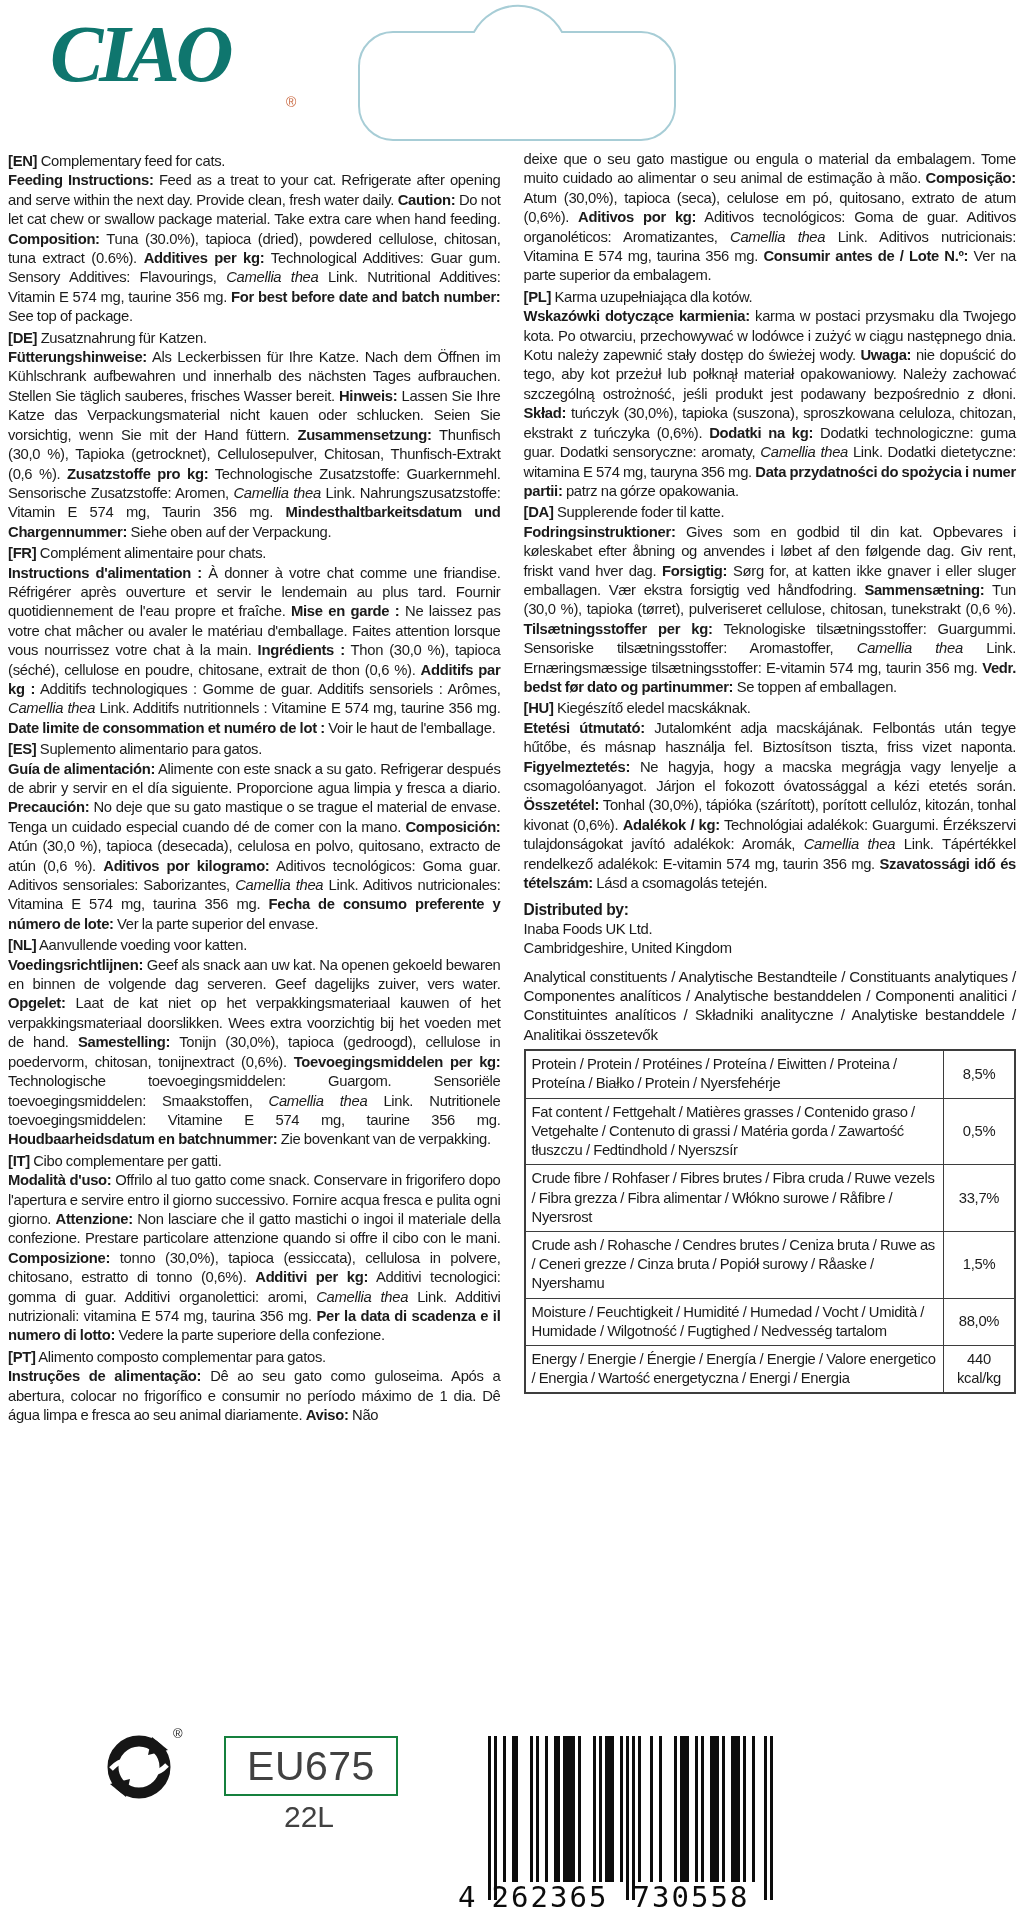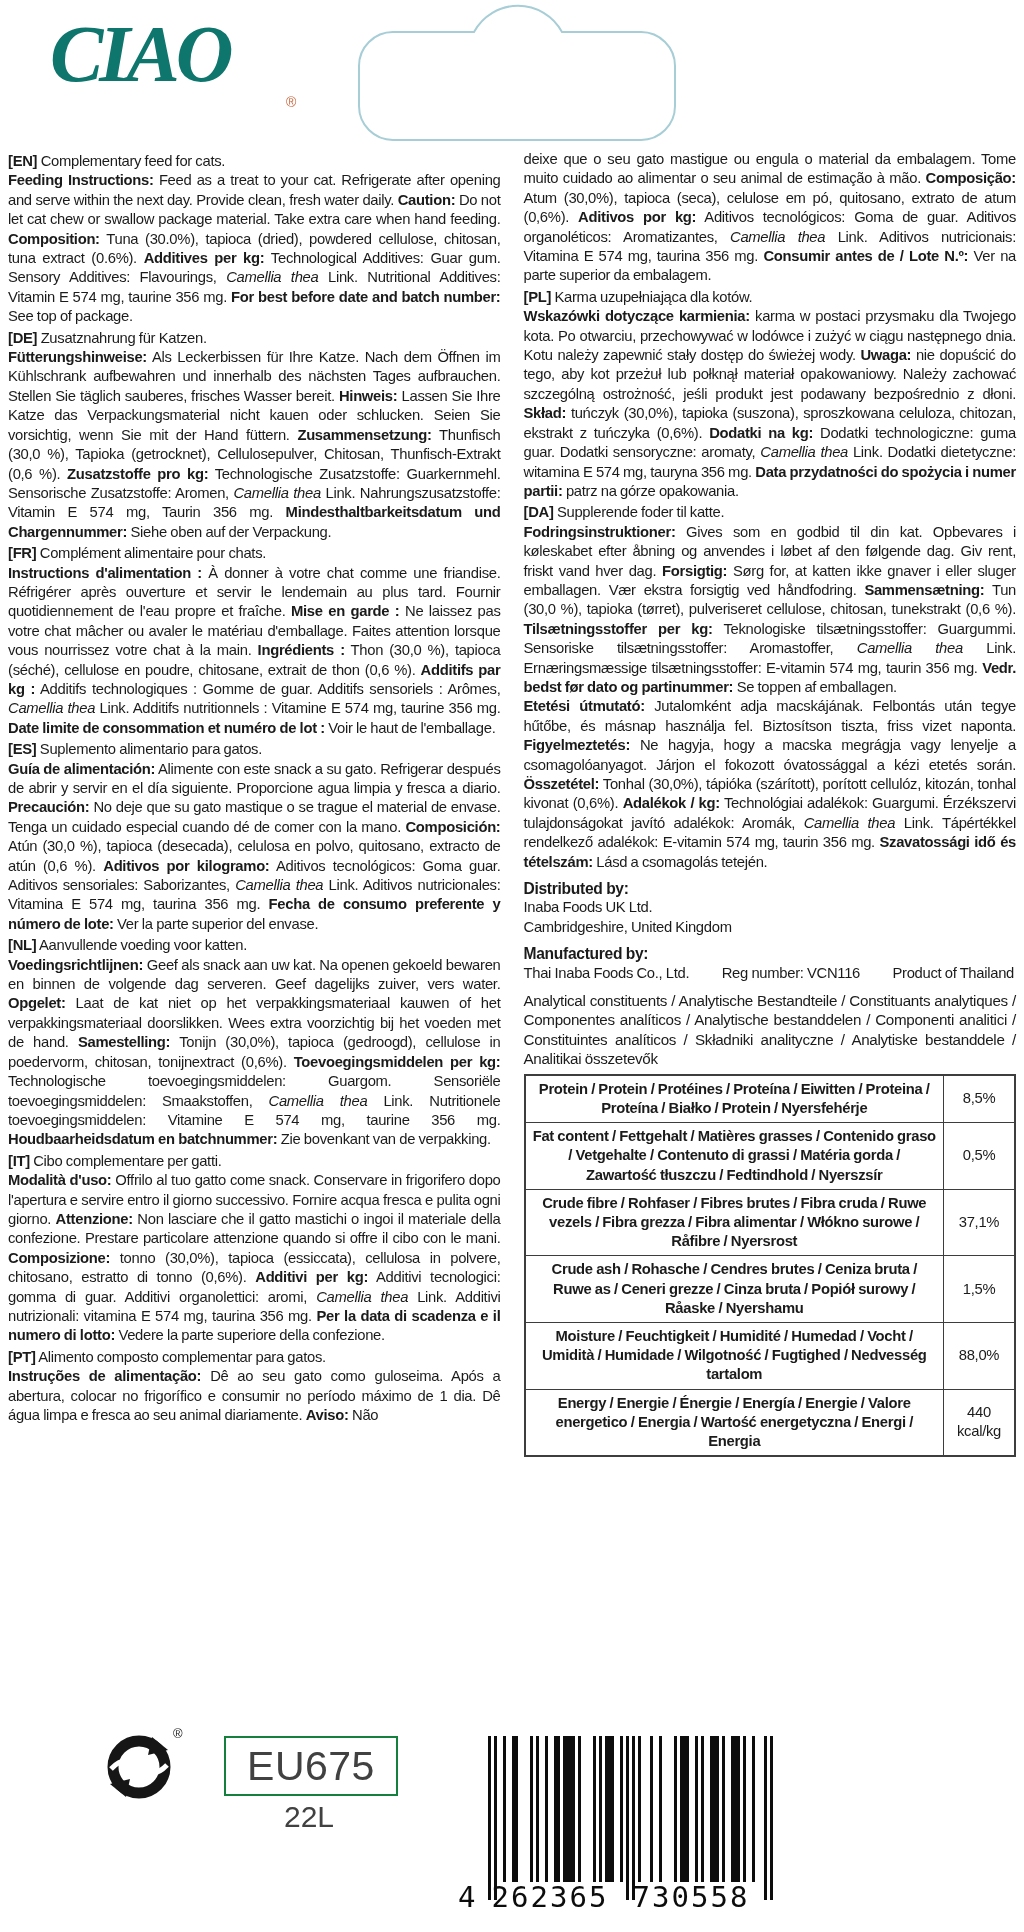--- a/index.html
+++ b/index.html
@@ -45,21 +45,21 @@
   
   table.analytical{
     border-collapse:collapse;width:100%;margin-top:5px;
     border:2px solid #3d3d3d;
   }
   table.analytical td{
     border:1.6px solid #3d3d3d;padding:4px 6px;vertical-align:middle;
     font-size:14.8px;line-height:19.2px;letter-spacing:-0.3px;
   }
   td.val{width:58px;text-align:center;letter-spacing:-0.5px;padding:4px 3px;line-height:17px;}
-  td.lbl{text-align:center;font-weight:bold;}
+  td.lbl{text-align:left;}
   
   #footer{position:absolute;left:0;top:1712px;width:1024px;height:220px;}
   #greendot{position:absolute;left:106px;top:22px;}
   #greendot-reg{position:absolute;left:173px;top:14px;font-size:13px;color:#222;}
   #eu-box{
     position:absolute;left:224px;top:24px;width:170px;height:56px;
     border:2px solid #15803d;display:flex;align-items:center;justify-content:center;
     font-size:41px;color:#414141;letter-spacing:0.5px;
   }
   #container-code{
@@ -106,63 +106,56 @@
         <p><span class="b">Instruções de alimentação:</span><span> Dê ao seu gato como guloseima. Após a abertura, colocar no frigorífico e consumir no período máximo de 1 dia. Dê água limpa e fresca ao seu animal diariamente. </span><span class="b">Aviso:</span><span> Não</span></p>
       </div>
 
     <div class="col">
       <div id="col-right">
           <p><span>deixe que o seu gato mastigue ou engula o material da embalagem. Tome muito cuidado ao alimentar o seu animal de estimação à mão. </span><span class="b">Composição:</span><span> Atum (30,0%), tapioca (seca), celulose em pó, quitosano, extrato de atum (0,6%). </span><span class="b">Aditivos por kg:</span><span> Aditivos tecnológicos: Goma de guar. Aditivos organoléticos: Aromatizantes, </span><span class="i">Camellia thea</span><span> Link. Aditivos nutricionais: Vitamina E 574 mg, taurina 356 mg. </span><span class="b">Consumir antes de / Lote N.º:</span><span> Ver na parte superior da embalagem.</span></p>
           <p class="lang"><span class="b">[PL]</span><span> Karma uzupełniająca dla kotów.</span></p>
           <p><span class="b">Wskazówki dotyczące karmienia:</span><span> karma w postaci przysmaku dla Twojego kota. Po otwarciu, przechowywać w lodówce i zużyć w ciągu następnego dnia. Kotu należy zapewnić stały dostęp do świeżej wody. </span><span class="b">Uwaga:</span><span> nie dopuścić do tego, aby kot przeżuł lub połknął materiał opakowaniowy. Należy zachować szczególną ostrożność, jeśli produkt jest podawany bezpośrednio z dłoni. </span><span class="b">Skład:</span><span> tuńczyk (30,0%), tapioka (suszona), sproszkowana celuloza, chitozan, ekstrakt z tuńczyka (0,6%). </span><span class="b">Dodatki na kg:</span><span> Dodatki technologiczne: guma guar. Dodatki sensoryczne: aromaty, </span><span class="i">Camellia thea</span><span> Link. Dodatki dietetyczne: witamina E 574 mg, tauryna 356 mg. </span><span class="b">Data przydatności do spożycia i numer partii:</span><span> patrz na górze opakowania.</span></p>
           <p class="lang"><span class="b">[DA]</span><span> Supplerende foder til katte.</span></p>
           <p><span class="b">Fodringsinstruktioner:</span><span> Gives som en godbid til din kat. Opbevares i køleskabet efter åbning og anvendes i løbet af den følgende dag. Giv rent, friskt vand hver dag. </span><span class="b">Forsigtig:</span><span> Sørg for, at katten ikke gnaver i eller sluger emballagen. Vær ekstra forsigtig ved håndfodring. </span><span class="b">Sammensætning:</span><span> Tun (30,0 %), tapioka (tørret), pulveriseret cellulose, chitosan, tunekstrakt (0,6 %). </span><span class="b">Tilsætningsstoffer per kg:</span><span> Teknologiske tilsætningsstoffer: Guargummi. Sensoriske tilsætningsstoffer: Aromastoffer, </span><span class="i">Camellia thea</span><span> Link. Ernæringsmæssige tilsætningsstoffer: E-vitamin 574 mg, taurin 356 mg. </span><span class="b">Vedr. bedst før dato og partinummer:</span><span> Se toppen af emballagen.</span></p>
+          <p class="lang"><span class="b">[HU]</span><span> Kiegészítő eledel macskáknak.</span></p>
           <p><span class="b">Etetési útmutató:</span><span> Jutalomként adja macskájának. Felbontás után tegye hűtőbe, és másnap használja fel. Biztosítson tiszta, friss vizet naponta. </span><span class="b">Figyelmeztetés:</span><span> Ne hagyja, hogy a macska megrágja vagy lenyelje a csomagolóanyagot. Járjon el fokozott óvatossággal a kézi etetés során. </span><span class="b">Összetétel:</span><span> Tonhal (30,0%), tápióka (szárított), porított cellulóz, kitozán, tonhal kivonat (0,6%). </span><span class="b">Adalékok / kg:</span><span> Technológiai adalékok: Guargumi. Érzékszervi tulajdonságokat javító adalékok: Aromák, </span><span class="i">Camellia thea</span><span> Link. Tápértékkel rendelkező adalékok: E-vitamin 574 mg, taurin 356 mg. </span><span class="b">Szavatossági idő és tételszám:</span><span> Lásd a csomagolás tetején.</span></p>
         </div>
 
 
       <div class="dist">
         <div class="blk-head">Distributed by:</div>
         <div class="dist-cols">
           <div class="dist-col2">
             <div>Inaba Foods UK Ltd.</div>
             <div>Cambridgeshire, United Kingdom</div>
           </div>
         </div>
       </div>
 
-      <div class="manu">
-        <div class="blk-head">Manufactured by:</div>
-        <div class="manu-line">
-          <span>Thai Inaba Foods Co., Ltd.</span>
-          <span>Reg number: VCN116</span>
-          <span>Product of Thailand</span>
-        </div>
-      </div>
 
       <div class="analytical-heading">Analytical constituents / Analytische Bestandteile / Constituants analytiques / Componentes analíticos / Analytische bestanddelen / Componenti analitici / Constituintes analíticos / Składniki analityczne / Analytiske bestanddele / Analitikai összetevők</div>
 
       <table class="analytical">
         <tbody id="analytical-body">
             <tr>
               <td class="lbl">Protein / Protein / Protéines / Proteína / Eiwitten / Proteina / Proteína / Białko / Protein / Nyersfehérje</td>
               <td class="val">
                 <div>8,5%</div>
               </td>
             </tr>
             <tr>
               <td class="lbl">Fat content / Fettgehalt / Matières grasses / Contenido graso / Vetgehalte / Contenuto di grassi / Matéria gorda / Zawartość tłuszczu / Fedtindhold / Nyerszsír</td>
               <td class="val">
                 <div>0,5%</div>
               </td>
             </tr>
             <tr>
               <td class="lbl">Crude fibre / Rohfaser / Fibres brutes / Fibra cruda / Ruwe vezels / Fibra grezza / Fibra alimentar / Włókno surowe / Råfibre / Nyersrost</td>
               <td class="val">
-                <div>37,1%</div>
+                <div>33,7%</div>
               </td>
             </tr>
             <tr>
               <td class="lbl">Crude ash / Rohasche / Cendres brutes / Ceniza bruta / Ruwe as / Ceneri grezze / Cinza bruta / Popiół surowy / Råaske / Nyershamu</td>
               <td class="val">
                 <div>1,5%</div>
               </td>
             </tr>
             <tr>
               <td class="lbl">Moisture / Feuchtigkeit / Humidité / Humedad / Vocht / Umidità / Humidade / Wilgotność / Fugtighed / Nedvesség tartalom</td>

